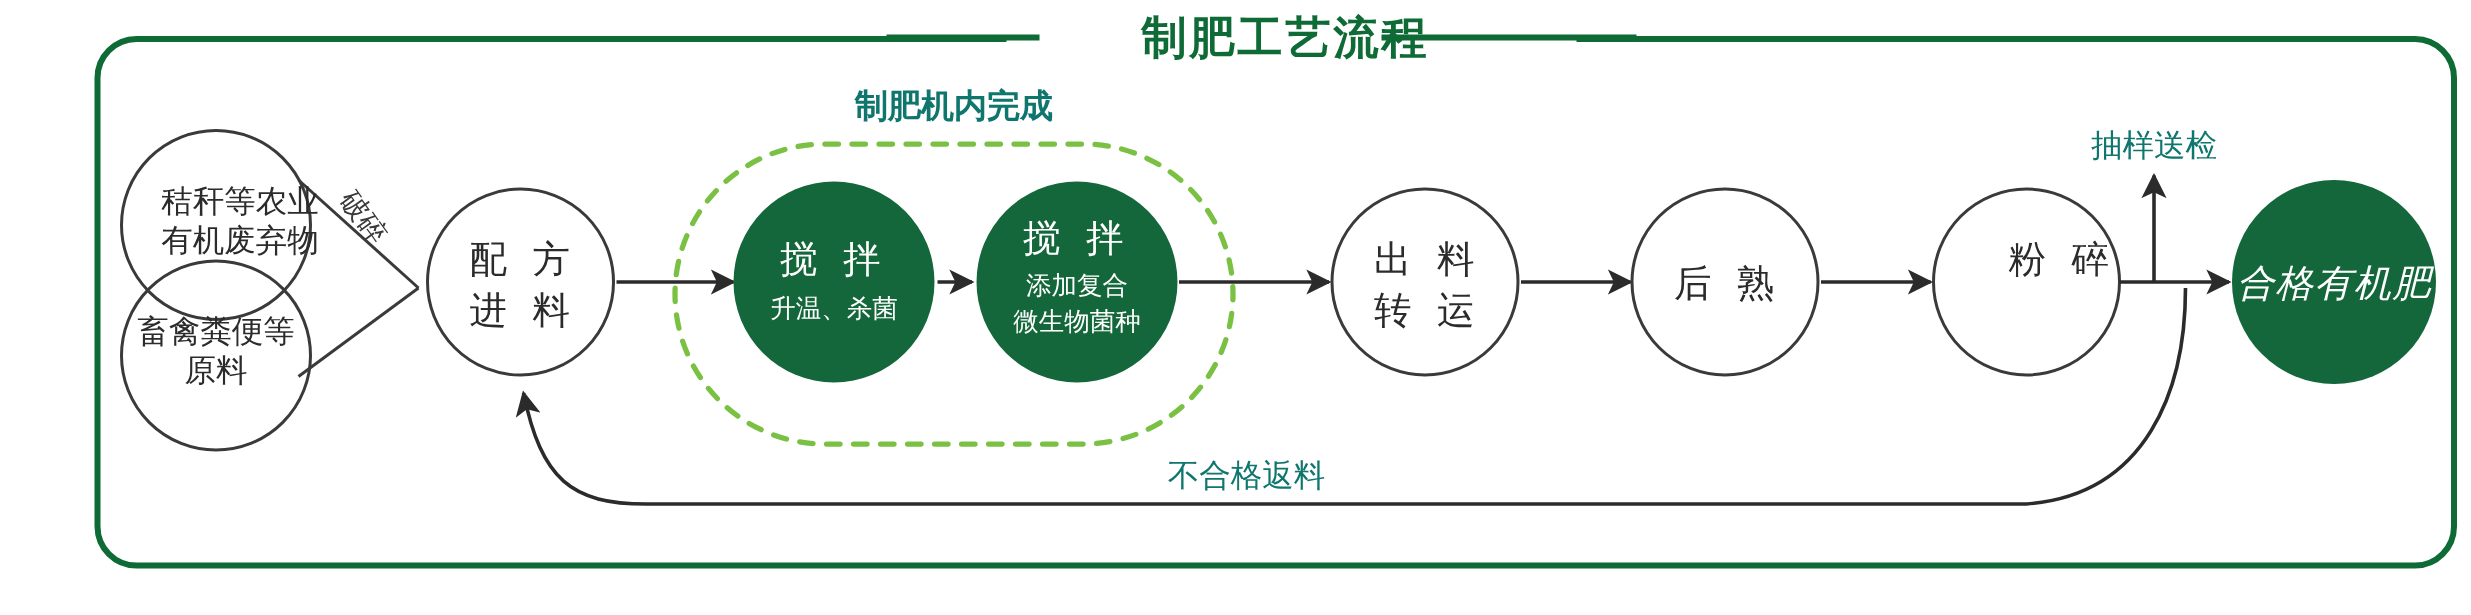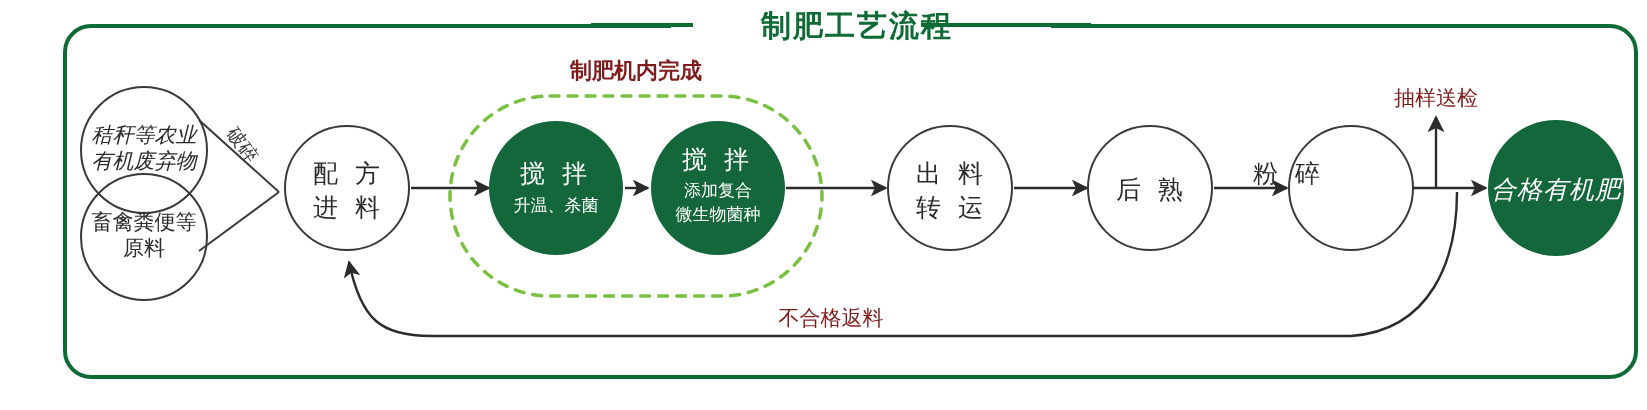--- a/index.html
+++ b/index.html
@@ -60,21 +60,21 @@
     font-weight: 400;
   }
   .t-edge {
     font-size: 19px;
     font-weight: 400;
     color: #3a3a3a;
   }
   .t-group {
     font-size: 22px;
     font-weight: 700;
-    color: #7f1d1d;
+    color: #0f766e;
   }
   .t-title {
     font-size: 30px;
     font-weight: 700;
     color: #0e6b35;
     letter-spacing: 2px;
   }
   .rot-break {
     position: absolute;
     transform: rotate(54deg);
@@ -135,21 +135,21 @@
 
     <circle cx="1525" cy="188" r="68" fill="#14673a"></circle>
 
     <path d="M 1426 192 C 1426 260, 1400 330, 1320 336 L 400 336 C 350 336, 330 320, 318 262" fill="none" stroke="#2b2b2b" stroke-width="2.4" marker-end="url(#arrowBlack)"></path>
   </svg>
 
   <div class="node-label t-title" style="left:676px; top:8px; width:300px;">制肥工艺流程</div>
 
   <div class="node-label t-group" style="left:515px; top:58px; width:180px;">制肥机内完成</div>
 
-  <div class="node-label t-src lbl-dark" style="left:33px; top:122px; width:160px;font-style:italic;">秸秆等农业
+  <div class="node-label t-src lbl-dark" style="left:49px; top:122px; width:160px;">秸秆等农业
 有机废弃物</div>
 
   <div class="node-label t-src lbl-dark" style="left:33px; top:209px; width:160px;">畜禽粪便等
 原料</div>
 
   <div class="rot-break t-edge" style="left:186px; top:132px; width:50px; text-align:center;">破碎</div>
 
   <div class="node-label t-main lbl-dark" style="left:256px; top:158px; width:124px;">配 方</div>
   <div class="node-label t-main lbl-dark" style="left:256px; top:192px; width:124px;">进 料</div>
 
@@ -158,21 +158,21 @@
 
   <div class="node-label t-main lbl-white" style="left:625px; top:144px; width:124px;">搅 拌</div>
   <div class="node-label t-sub lbl-white" style="left:617px; top:181px; width:140px;">添加复合</div>
   <div class="node-label t-main lbl-dark" style="left:859px; top:158px; width:124px;">出 料</div>
 
   <div class="node-label t-sub lbl-white" style="left:617px; top:205px; width:140px;">微生物菌种</div>
   <div class="node-label t-main lbl-dark" style="left:859px; top:192px; width:124px;">转 运</div>
 
   <div class="node-label t-main lbl-dark" style="left:1059px; top:174px; width:124px;">后 熟</div>
 
-  <div class="node-label t-main lbl-dark" style="left:1196px; top:158px; width:124px;">粉 碎</div>
+  <div class="node-label t-main lbl-dark" style="left:1256px; top:158px; width:124px;text-align:right;">粉 碎</div>
 
   <div class="node-label t-main-tight lbl-white" style="left:1445px; top:174px; width:160px;">合格有机肥</div>
 
   <div class="node-label t-group" style="left:1305px; top:85px; width:200px; font-weight:400; font-size:21px;">抽样送检</div>
 
   <div class="node-label t-group" style="left:700px; top:305px; width:200px; font-weight:400; font-size:21px;">不合格返料</div>
 
 </div>
 
 </body></html>

